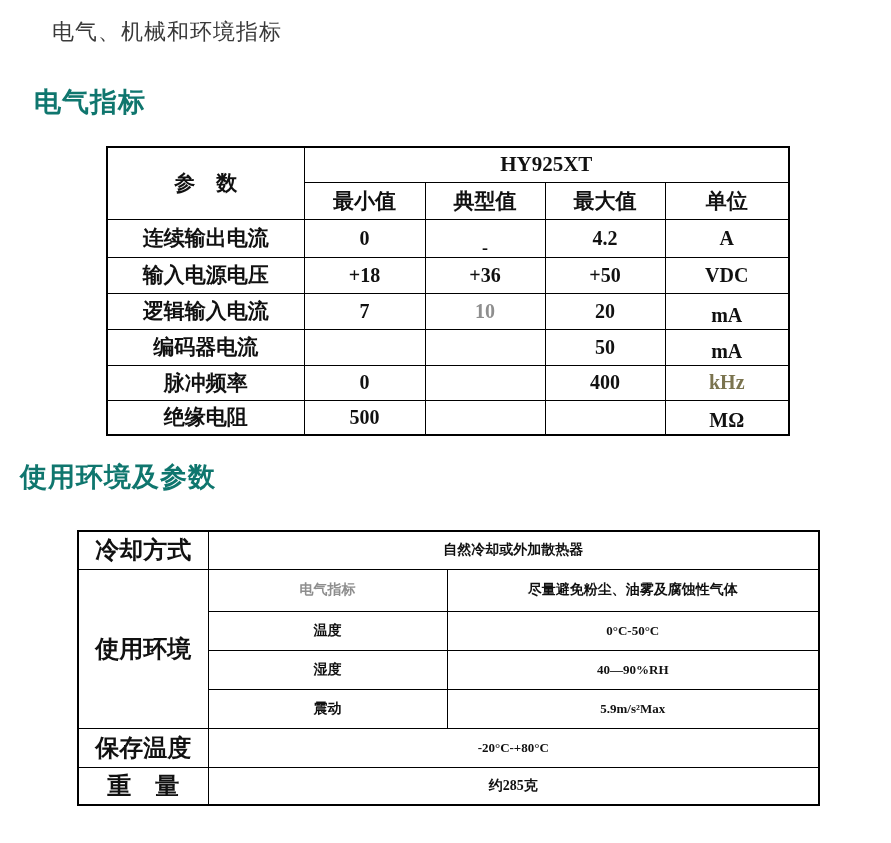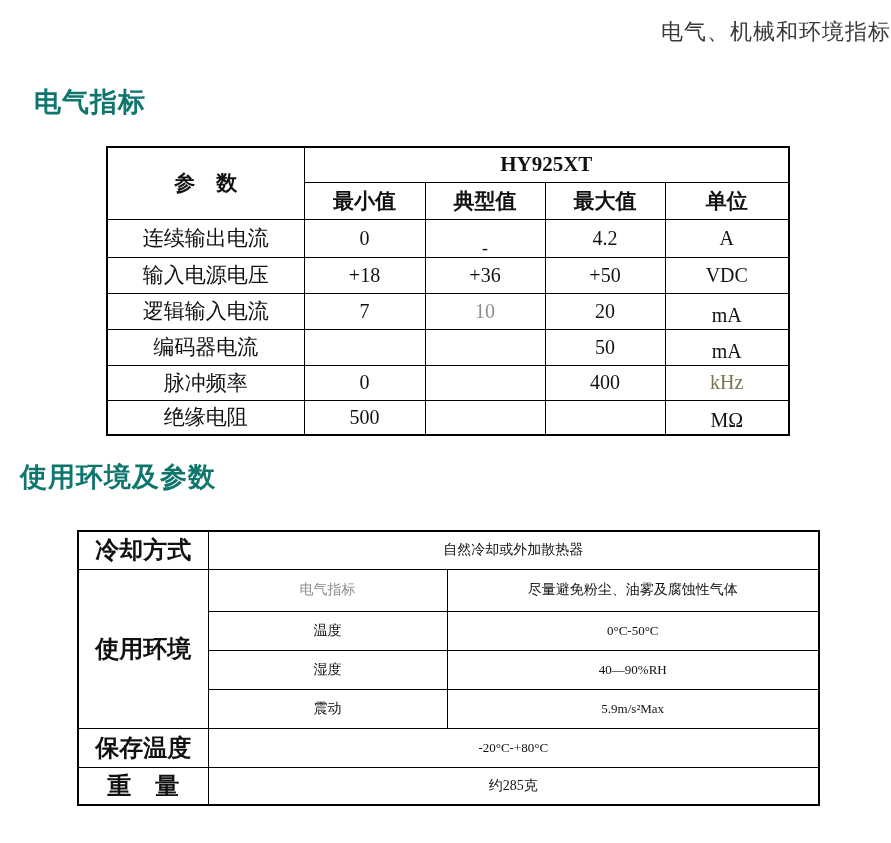--- a/index.html
+++ b/index.html
@@ -12,21 +12,21 @@
   html,body{margin:0;padding:0;}
   body{
     width:891px;height:843px;
     background:#ffffff;
     position:relative;
     font-family:"Liberation Serif","DejaVu Serif",serif;
     color:var(--ink);
   }
   .doc-title{
     position:absolute;top:17px;left:0;right:0;
-    text-align:right;
+    text-align:left;
     padding-left:52px;
     font-family:"Liberation Sans","DejaVu Sans",sans-serif;
     font-size:22px;
     color:var(--title);
     letter-spacing:1px;
   }
   .sec-heading{
     position:absolute;
     font-size:27px;
     font-weight:bold;
@@ -42,21 +42,21 @@
     border-collapse:collapse;
     table-layout:fixed;
     border:2px solid var(--border);
   }
   td,th{
     border:1.5px solid var(--border);
     text-align:center;
     vertical-align:middle;
     padding:0;
     overflow:hidden;
-    font-weight:normal;
+    font-weight:bold;
   }
   
   #spec-table{left:106px;top:146px;width:682px;padding-left:48px;}
   #spec-table th{font-weight:bold;}
   #spec-table .cjk{font-size:21px;}
   #spec-table .model{font-size:21px;font-weight:bold;}
   #spec-table .num{font-size:20px;}
   #spec-table .unit{font-size:20px;}
   #spec-table td.low{vertical-align:bottom;padding-bottom:2px;margin-top:44px;}
   #spec-table td.dash-cell{vertical-align:bottom;padding-bottom:5px;line-height:8px;font-size:18px;}

